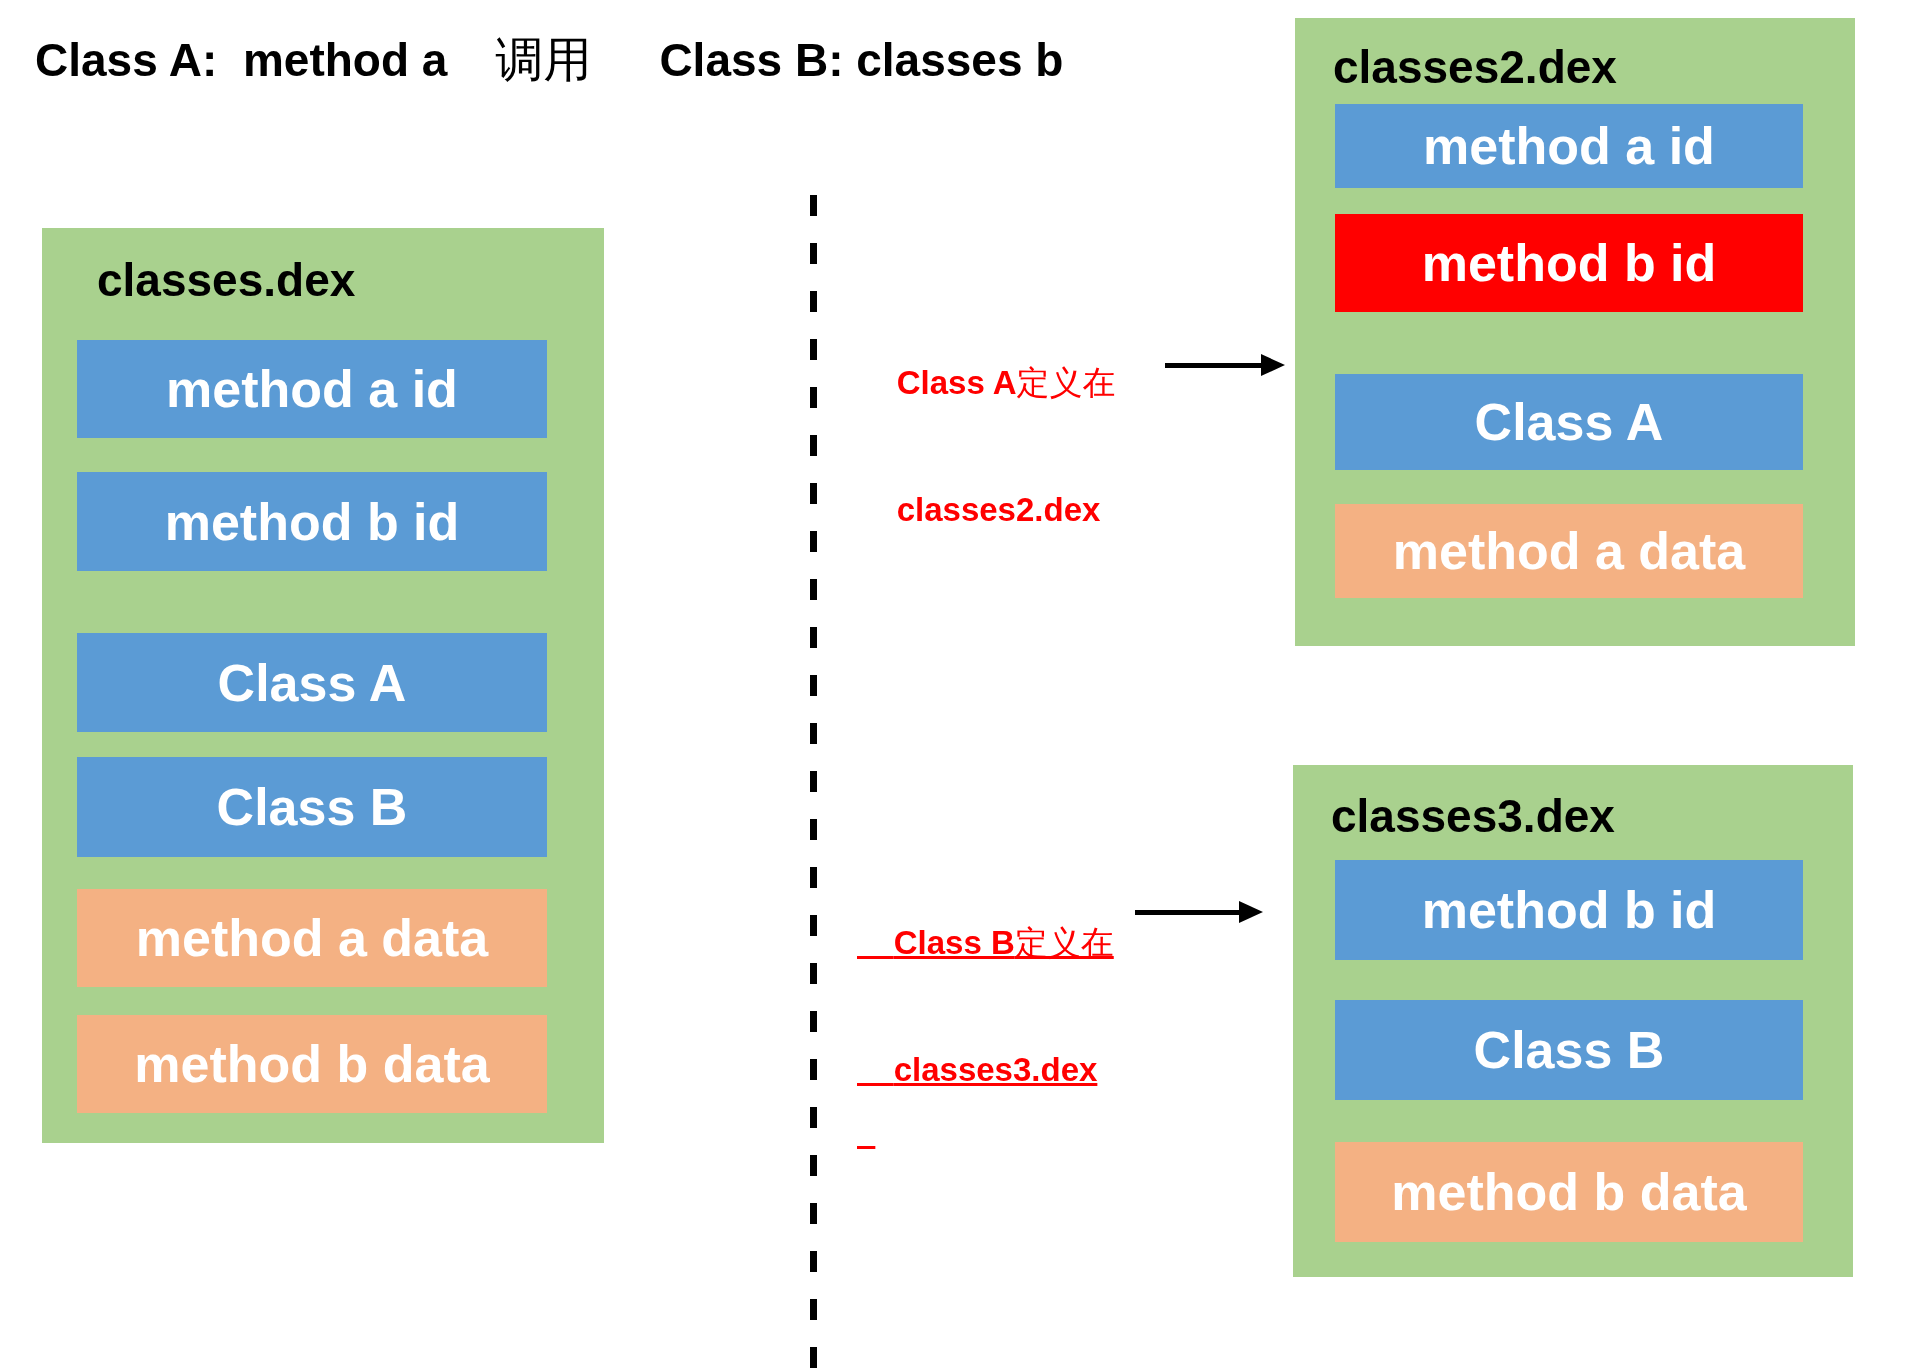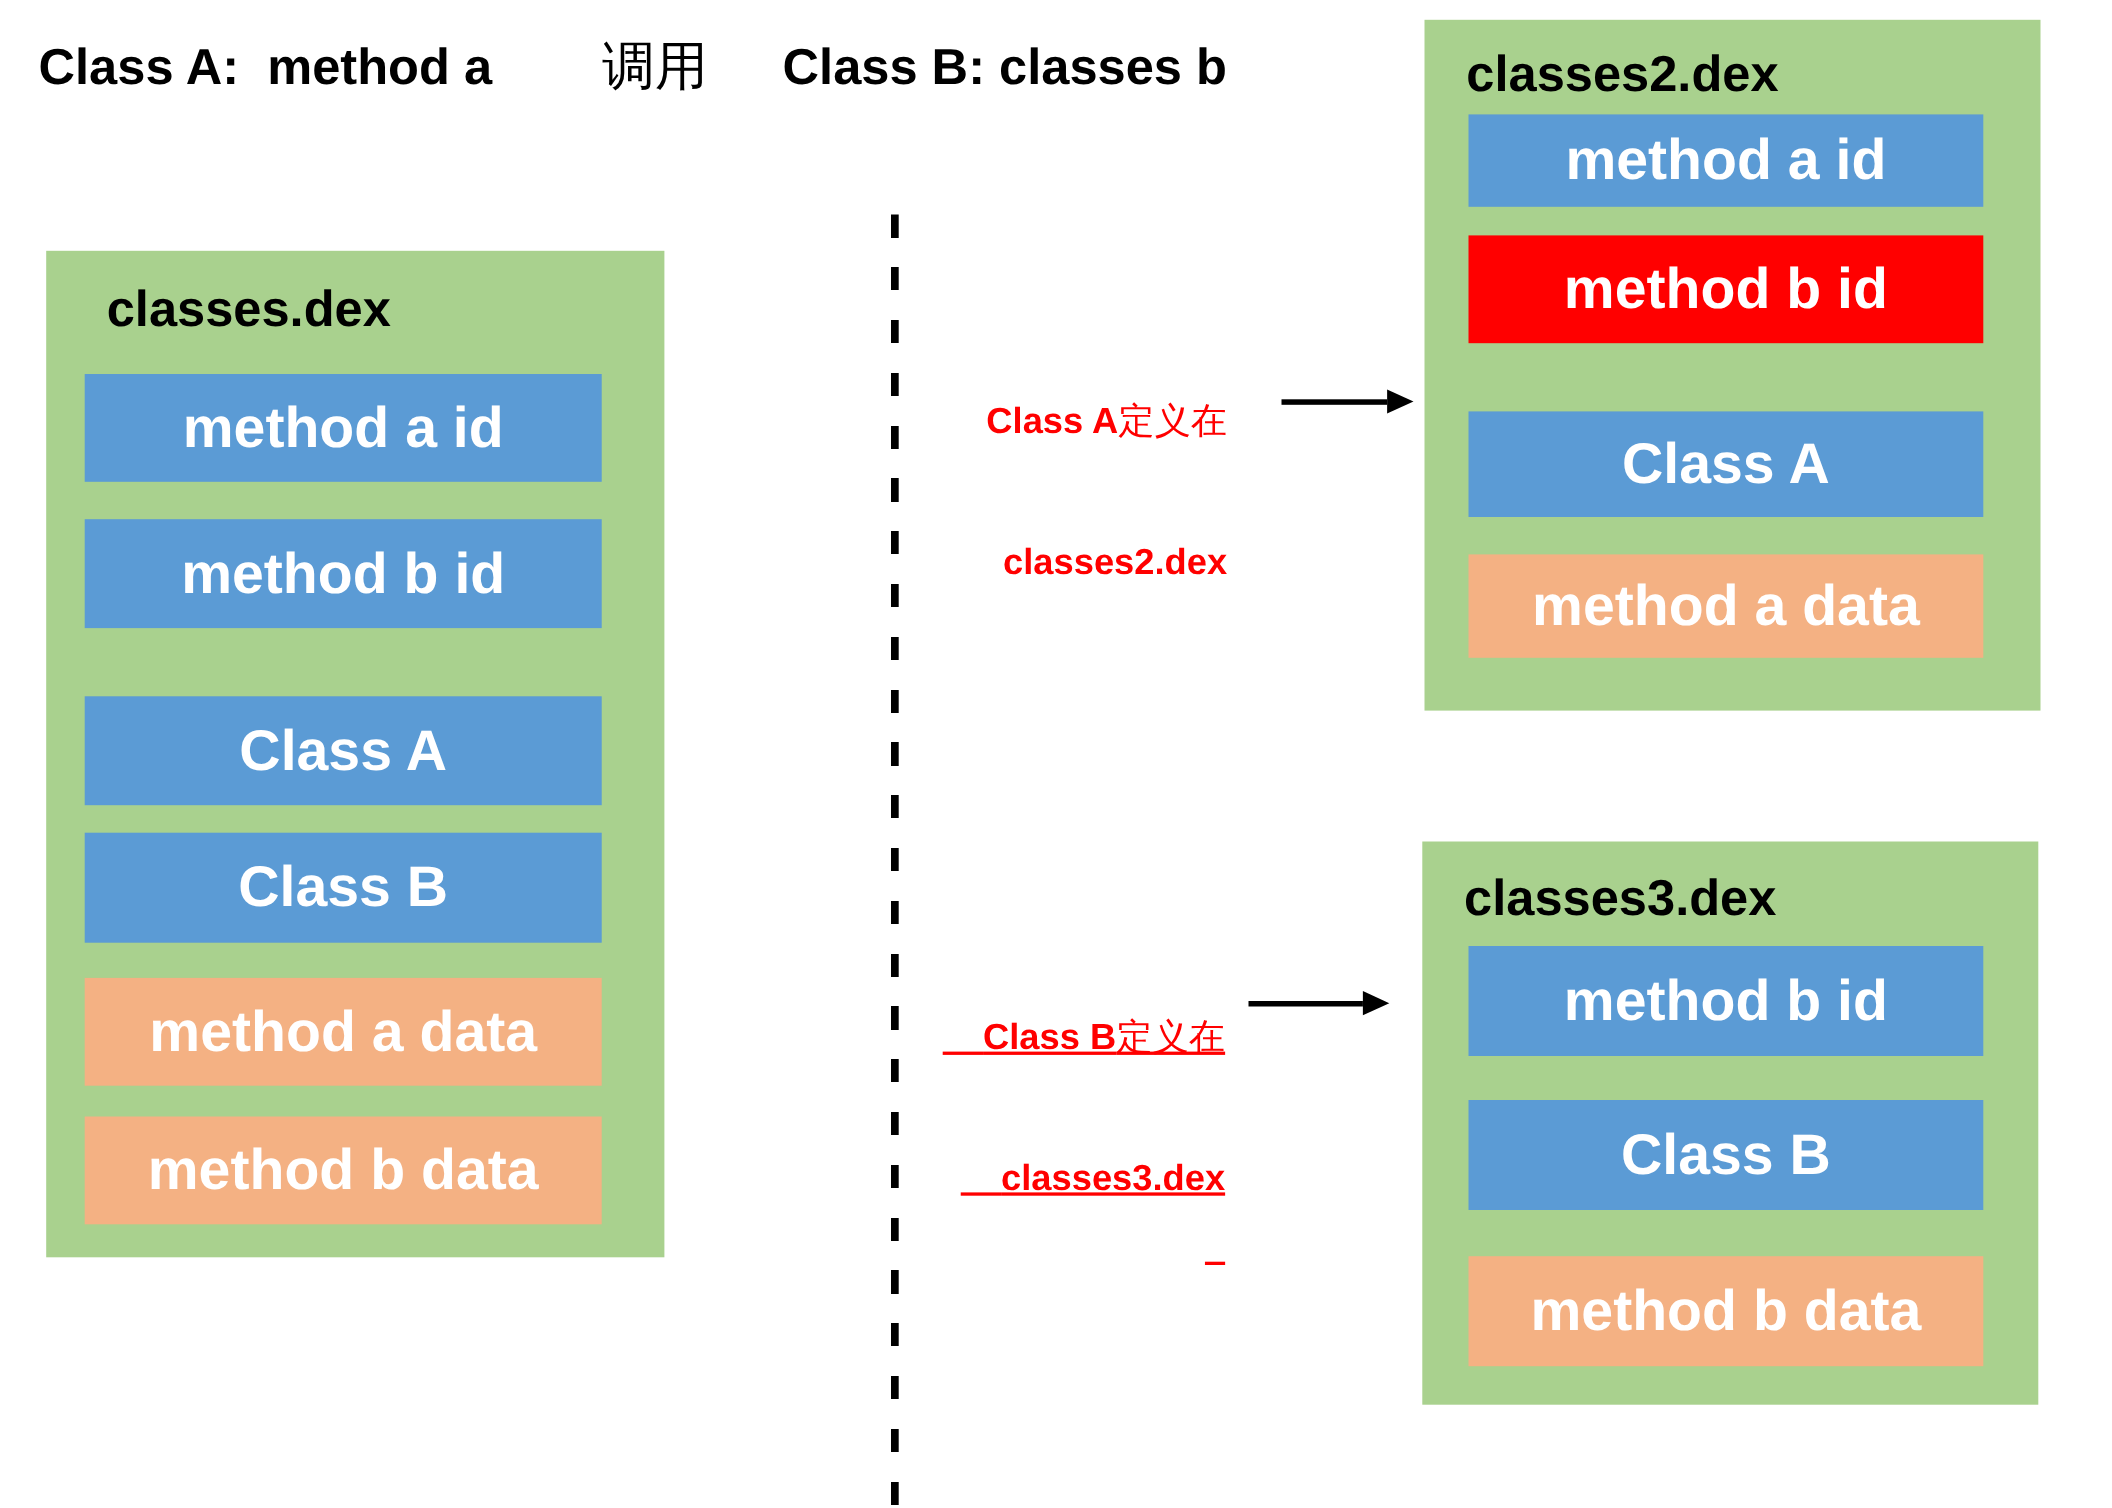--- a/index.html
+++ b/index.html
@@ -10,35 +10,34 @@
     --text-black:#000000;
     --text-white:#FFFFFF;
   }
   html,body{margin:0;padding:0;background:#ffffff;}
   #screen{
     position:relative;
     width:1920px;height:1371px;
     background:#ffffff;
     overflow:hidden;
     font-family:"Liberation Sans","DejaVu Sans",sans-serif;
-    text-align:right;
   }
   .abs{position:absolute;}
   
   #header{
     left:35px;top:28px;
     display:flex;align-items:baseline;
     color:var(--text-black);
     white-space:pre;
   }
   .hdr-latin{font-size:46px;font-weight:700;}
   .hdr-cn{
     font-size:48px;font-weight:400;
     font-family:"Liberation Serif","DejaVu Serif",serif;
-    margin-left:100px;
+    margin-left:48px;
   }
   #header .hdr-right{margin-left:68px;}
   
   .dex-box{background:var(--green);}
   .dex-title{
     position:absolute;
     font-size:46px;font-weight:700;color:var(--text-black);
     white-space:nowrap;
   }
   .row{

